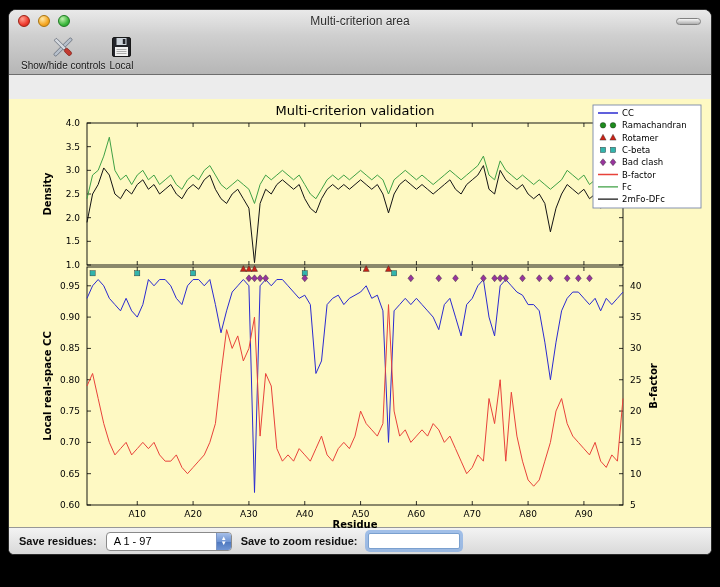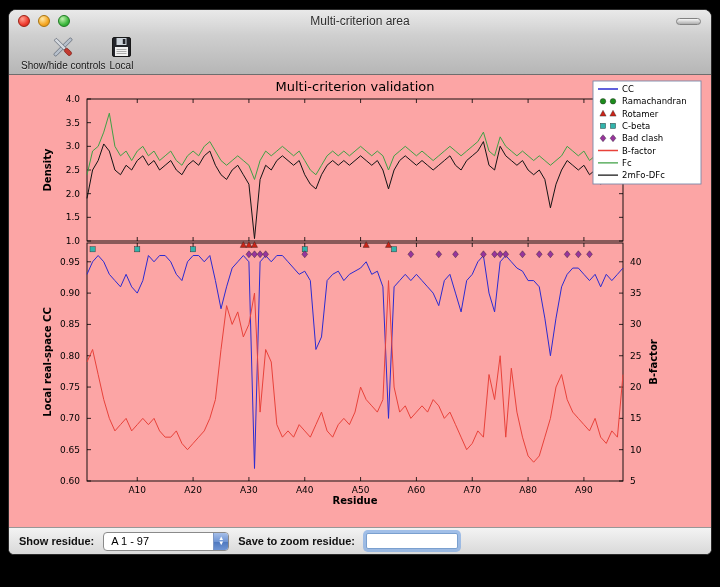--- a/index.html
+++ b/index.html
@@ -14,21 +14,21 @@
   .light { width:12px; height:12px; border-radius:50%; display:inline-block; }
   .light.red    { background:radial-gradient(circle at 35% 30%, #ffa090, #ee3b2f 60%, #c22414); border:1px solid #9c1f12; }
   .light.yellow { background:radial-gradient(circle at 35% 30%, #ffe9a8, #f5a623 60%, #d9890f); border:1px solid #a8730e; }
   .light.green  { background:radial-gradient(circle at 35% 30%, #c0f0ae, #3db83e 60%, #1f9428); border:1px solid #1c7a21; }
   .title { flex:1; text-align:center; font-size:12px; color:#2d2d2d; text-shadow:0 1px 0 rgba(255,255,255,0.6); }
   .toolbar-pill { position:absolute; right:10px; top:8px; width:25px; height:7px; border-radius:4px;
                   background:linear-gradient(#f7f7f7,#aeaeae); border:1px solid #828282; }
   .toolbar { display:flex; align-items:flex-end; gap:4px; padding:1px 12px 3px 12px; height:42px; }
   .tool { display:flex; flex-direction:column; align-items:center; gap:1px; cursor:default; }
   .tool-label { font-size:10px; color:#161616; text-shadow:0 1px 0 rgba(255,255,255,0.45); white-space:nowrap; }
-  .content { flex:1; background:#fca5a5; position:relative; }
+  .content { flex:1; background:#fef9c3; position:relative;margin-top:24px; }
   #figure-svg { position:absolute; left:0; top:0; width:704px; height:429px; }
   #figure-svg text { font-family:"DejaVu Sans", sans-serif; }
   .controls { height:27px; background:linear-gradient(#f3f3f3,#d9d9d9); border-top:1px solid #979797;
               display:flex; align-items:center; padding:0 10px; gap:9px; }
   .ctl-label { font-size:11px; font-weight:bold; color:#101010; white-space:nowrap; }
   .combo { height:19px; width:126px; background:#fff; border:1px solid #8a8a8a; border-radius:4px;
            display:flex; align-items:stretch; overflow:hidden; }
   .combo-text { flex:1; font-size:11px; color:#000; padding:2px 0 0 7px; }
   .combo-stepper { width:15px; background:linear-gradient(#a6bfe9 0%, #6f95d4 50%, #4d77be 51%, #6f95d4 100%);
                    border-left:1px solid #7d96c4; color:#fff; display:flex; flex-direction:column;
@@ -242,21 +242,21 @@
           <line x1="589" y1="75.5" x2="609" y2="75.5" stroke="#e8423a" stroke-width="1.3"></line>
           <text x="613" y="78.5" fill="#000" font-size="8.5">B-factor</text>
           <line x1="589" y1="87.80000000000001" x2="609" y2="87.80000000000001" stroke="#3fa045" stroke-width="1.3"></line>
           <text x="613" y="90.80000000000001" fill="#000" font-size="8.5">Fc</text>
           <line x1="589" y1="100.10000000000001" x2="609" y2="100.10000000000001" stroke="#141414" stroke-width="1.3"></line>
           <text x="613" y="103.10000000000001" fill="#000" font-size="8.5">2mFo-DFc</text>
         </svg>
     </div>
 
     <div class="controls">
-      <span class="ctl-label">Show residue:</span>
+      <span class="ctl-label">Save residues:</span>
       <div class="combo">
         <span class="combo-text">A  1 - 97</span>
         <span class="combo-stepper">
             <span>▲</span>
             <span>▼</span>
           </span>
       </div>
       <span class="ctl-label">Save to zoom residue:</span>
       <input class="zoom-input" type="text" value="" style="">
     </div>

